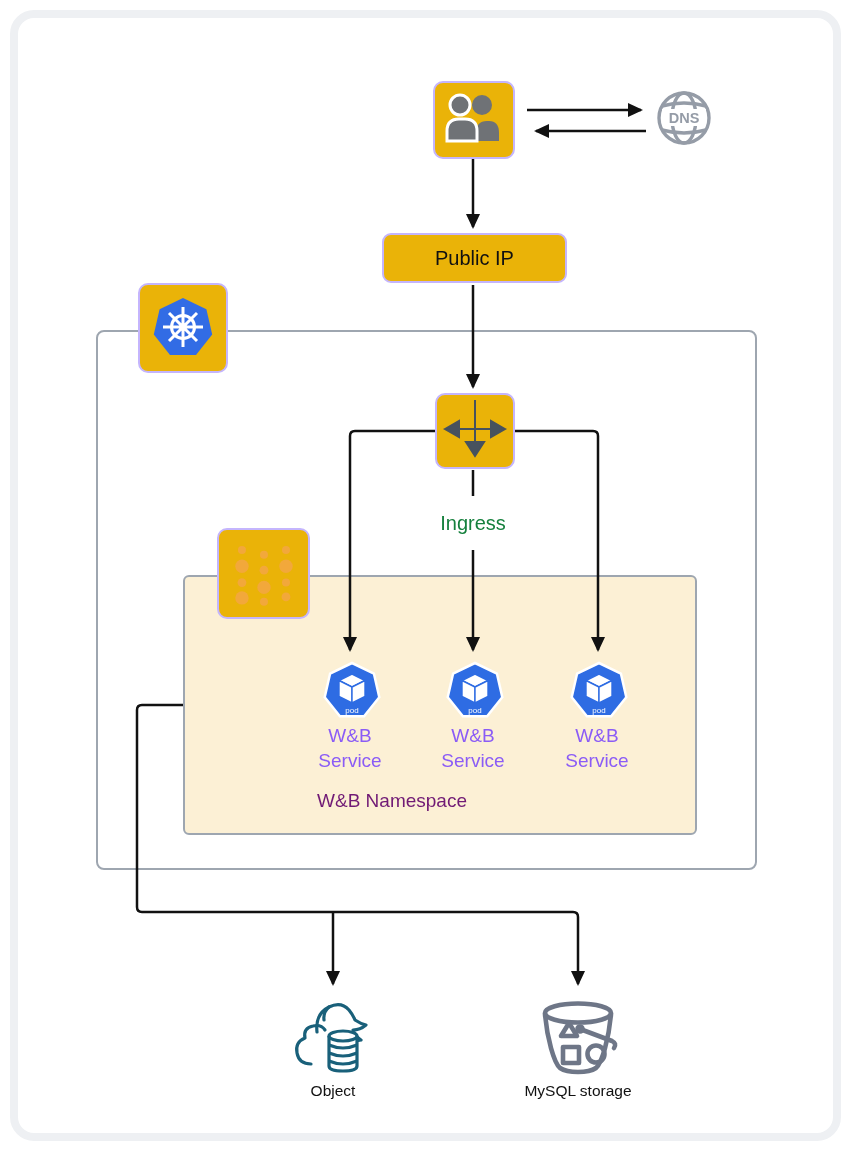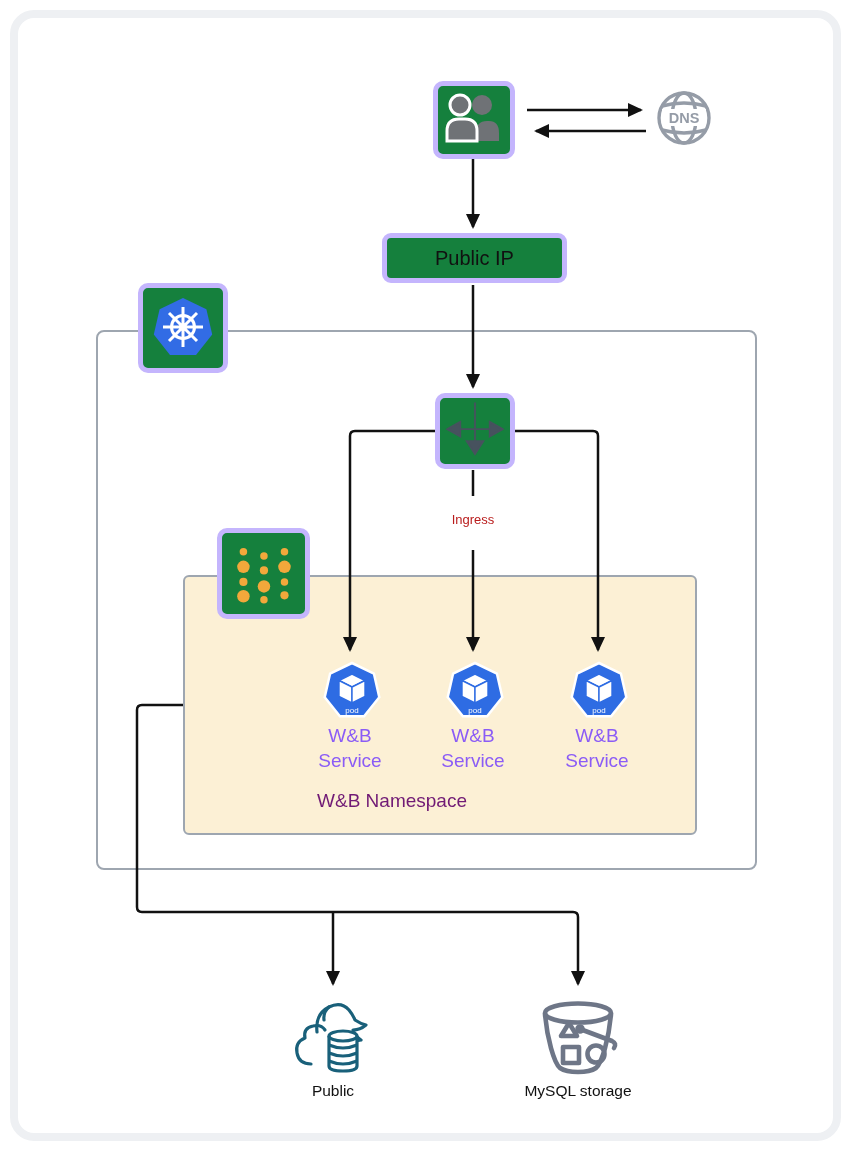--- a/index.html
+++ b/index.html
@@ -1,33 +1,33 @@
 <!DOCTYPE html>
 <html><head>
 <meta charset="utf-8">
 <style>
   html,body{margin:0;padding:0;background:#ffffff;}
   body{width:851px;height:1151px;position:relative;overflow:hidden;
        font-family:"Liberation Sans","DejaVu Sans",sans-serif;color:#111;}
   .frame{position:absolute;inset:10px;border:8px solid #EEF0F3;border-radius:24px;z-index:0;}
-  .box{position:absolute;background:#15803d;border:5px solid #c4b5fd;border-radius:10px;box-sizing:border-box;}
+  .box{position:absolute;background:#eab308;border:2px solid #c4b5fd;border-radius:10px;box-sizing:border-box;}
   .cluster{position:absolute;left:96px;top:330px;width:661px;height:540px;
            border:2px solid #9EA6B0;border-radius:8px;box-sizing:border-box;z-index:1;background:transparent;}
   .namespace{position:absolute;left:183px;top:575px;width:514px;height:260px;
              background:#FCF0D5;border:2px solid #9EA6B0;border-radius:6px;box-sizing:border-box;z-index:1;}
   .connectors{position:absolute;left:0;top:0;z-index:2;pointer-events:none;}
   .node{z-index:3;display:flex;align-items:center;justify-content:center;}
   .label{position:absolute;z-index:4;text-align:center;}
   .public-ip{left:382px;top:233px;width:185px;height:50px;border-radius:9px;
              display:flex;align-items:center;justify-content:center;font-size:20px;}
   .users-box{left:433px;top:81px;width:82px;height:78px;}
   .k8s-box{left:138px;top:283px;width:90px;height:90px;z-index:3;position:absolute;}
   .ingress-box{left:435px;top:393px;width:80px;height:76px;}
   .wandb-box{left:217px;top:528px;width:93px;height:91px;z-index:3;position:absolute;}
-  .ingress-label{left:423px;top:512px;width:100px;font-size:13px;color:#b91c1c;}
+  .ingress-label{left:423px;top:512px;width:100px;font-size:20px;color:#15803d;}
   .pod{position:absolute;z-index:3;width:60px;height:60px;text-decoration:underline;}
   .pod-label{width:130px;font-size:19px;line-height:25px;color:#8b5cf6;}
   .ns-label{left:207px;top:790px;width:260px;text-align:right;font-size:19px;color:#701a75;z-index:4;}
   .dns{position:absolute;left:655px;top:89px;width:58px;height:58px;z-index:3;}
   .store-label{font-size:15.5px;color:#111;}
   svg{display:block;}
 </style>
 </head>
 <body>
 
@@ -191,21 +191,21 @@
       <path d="M26,32 Q24,14 38,7 Q50,1 58,10 Q62,15 64,20 Q70,24 75,25 Q69,30 62,30 Q64,36 70,40 Q62,42 57,38"></path>
       <path d="M38,7 Q32,12 33,20"></path>
     </g>
     <g>
       <path d="M38,36 V66 Q38,71 52,71 Q66,71 66,66 V36" fill="#ffffff" stroke="#19607A" stroke-width="3.2"></path>
       <ellipse cx="52" cy="36" rx="14" ry="5" fill="#ffffff" stroke="#19607A" stroke-width="3.2"></ellipse>
       <path d="M38,45 Q52,51 66,45 M38,53 Q52,59 66,53 M38,61 Q52,67 66,61" fill="none" stroke="#19607A" stroke-width="3.2"></path>
     </g>
   </svg>
 </div>
-<div class="label store-label" style="left:273px;top:1082px;width:120px;">Public</div>
+<div class="label store-label" style="left:273px;top:1082px;width:120px;">Object</div>
 
 <div style="position:absolute;left:538px;top:998px;z-index:3;">
   <svg width="84" height="82" viewBox="0 0 84 82">
     <g fill="none" stroke="#6E7687" stroke-width="4.6" stroke-linejoin="round" stroke-linecap="round">
       <ellipse cx="40" cy="15" rx="33" ry="9.5"></ellipse>
       <path d="M7,16 C9,40 16,65 22,70 Q28,74 40,74 Q52,74 58,70 C64,65 71,40 73,16"></path>
       <polygon points="23,38 31,25 39,38"></polygon>
       <rect x="25" y="49" width="16" height="16"></rect>
       <circle cx="58" cy="56" r="8.5"></circle>
       <path d="M42,31 L74,43 Q79,45.5 76,50"></path>

